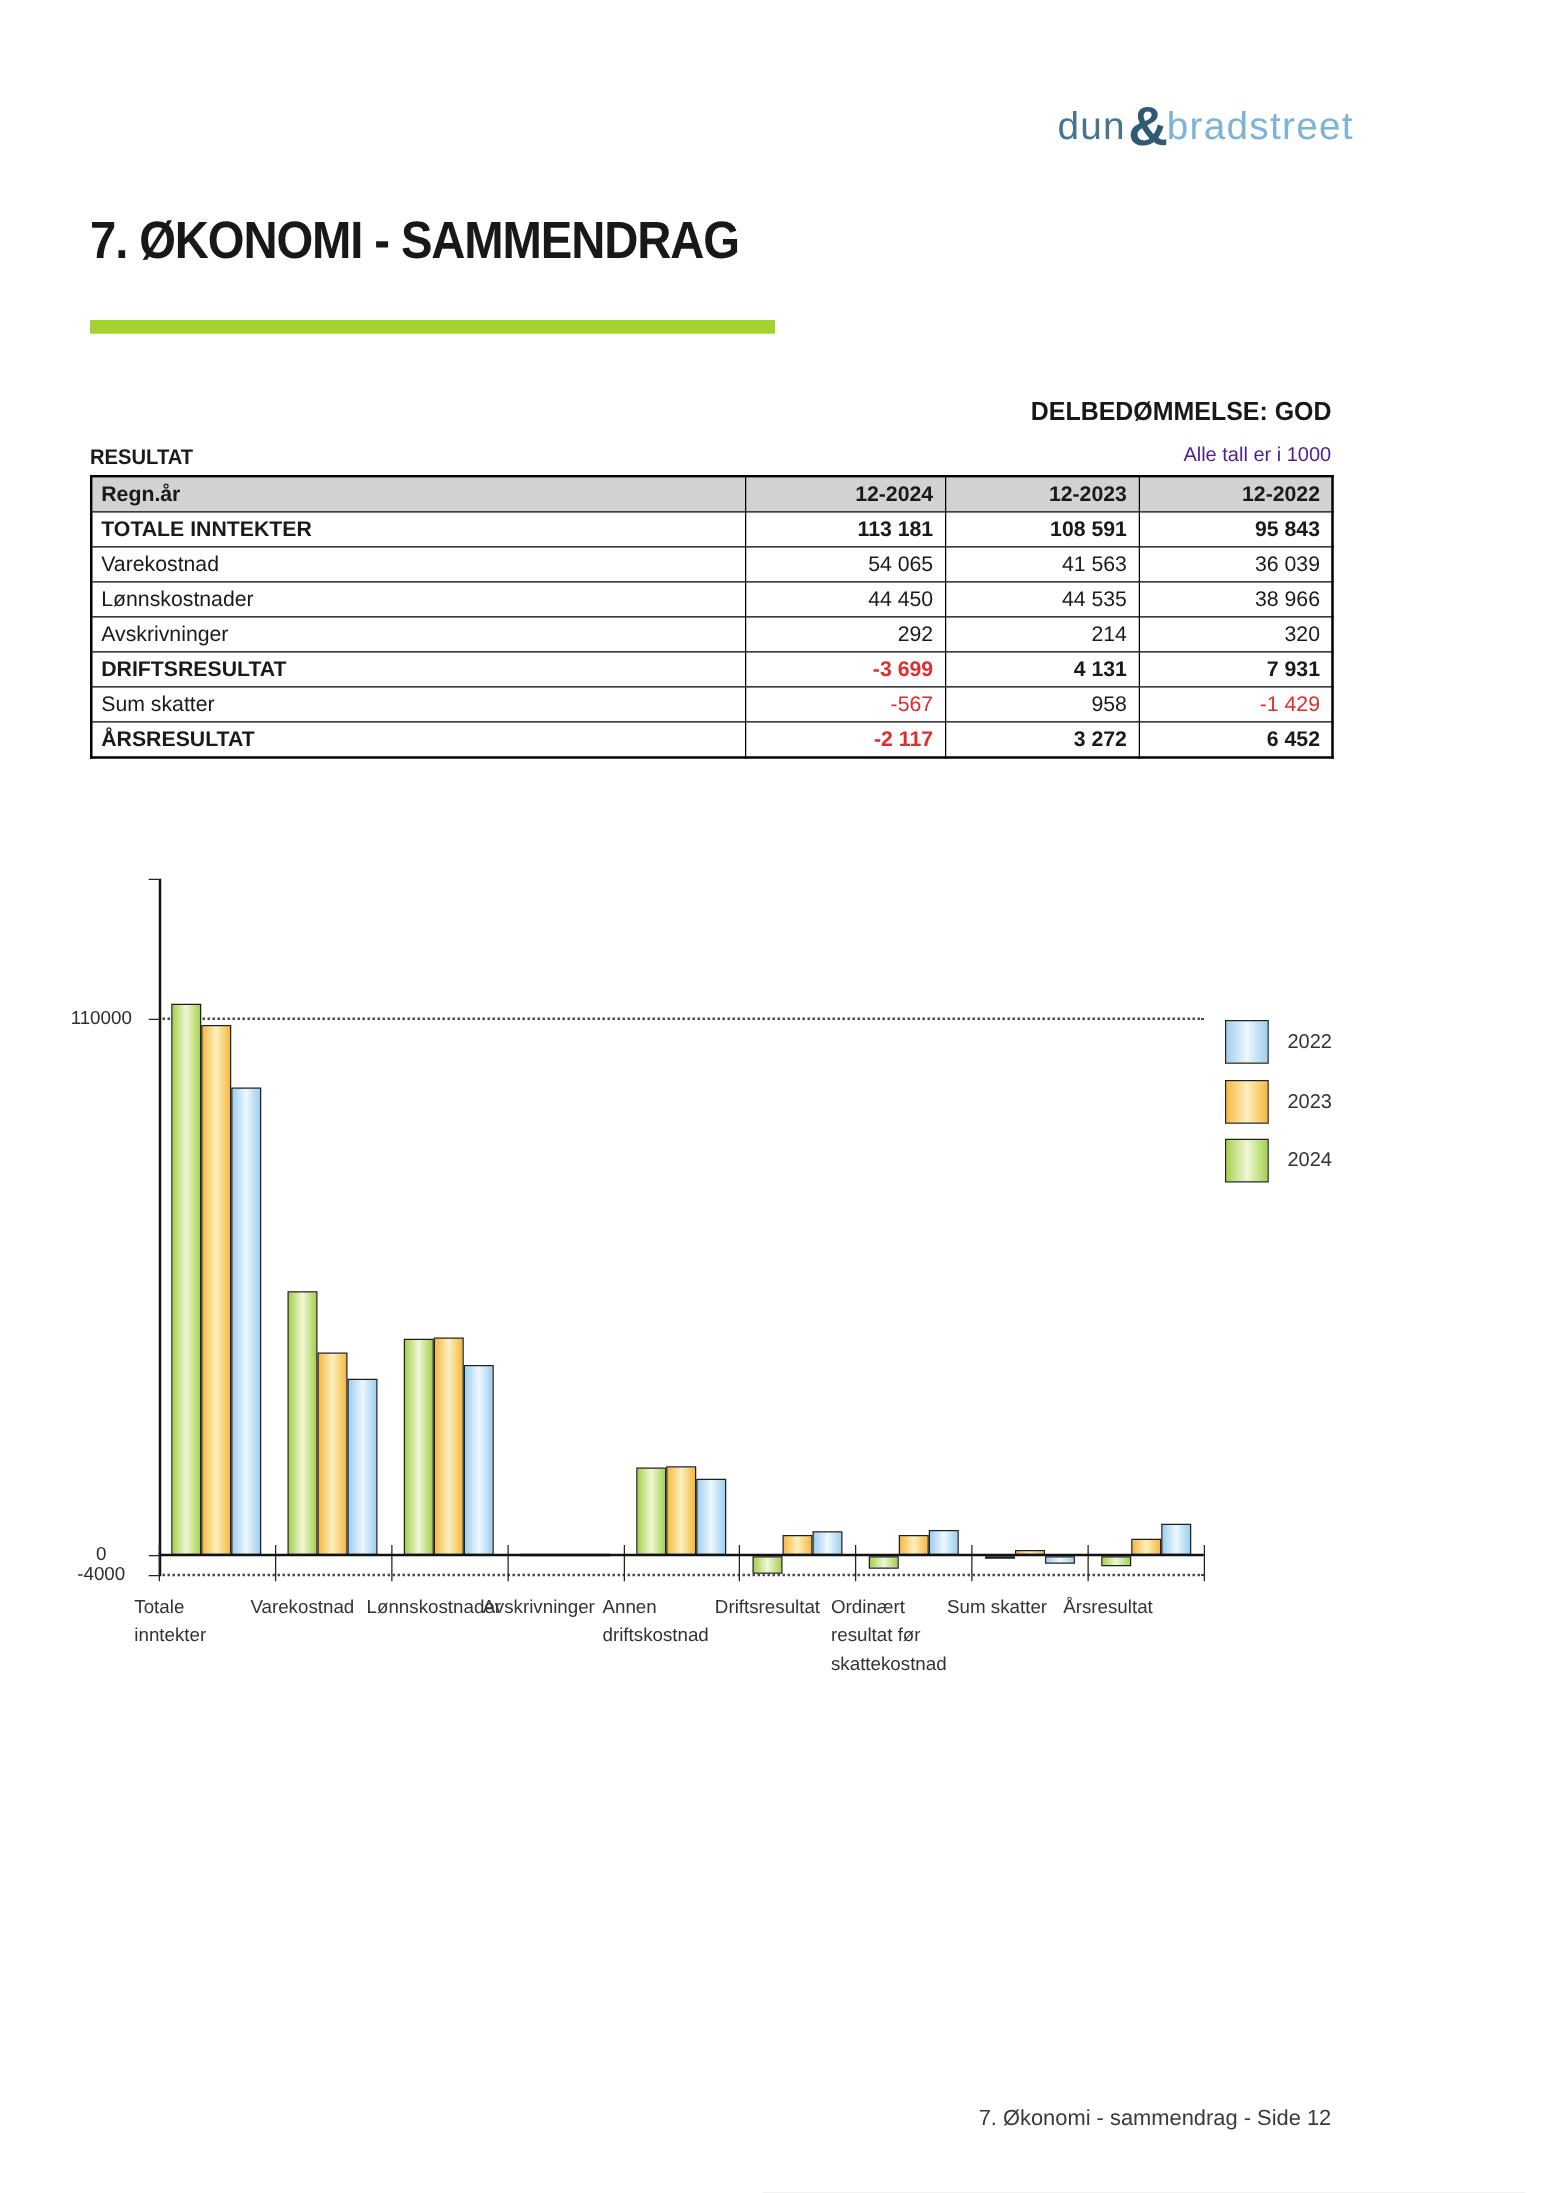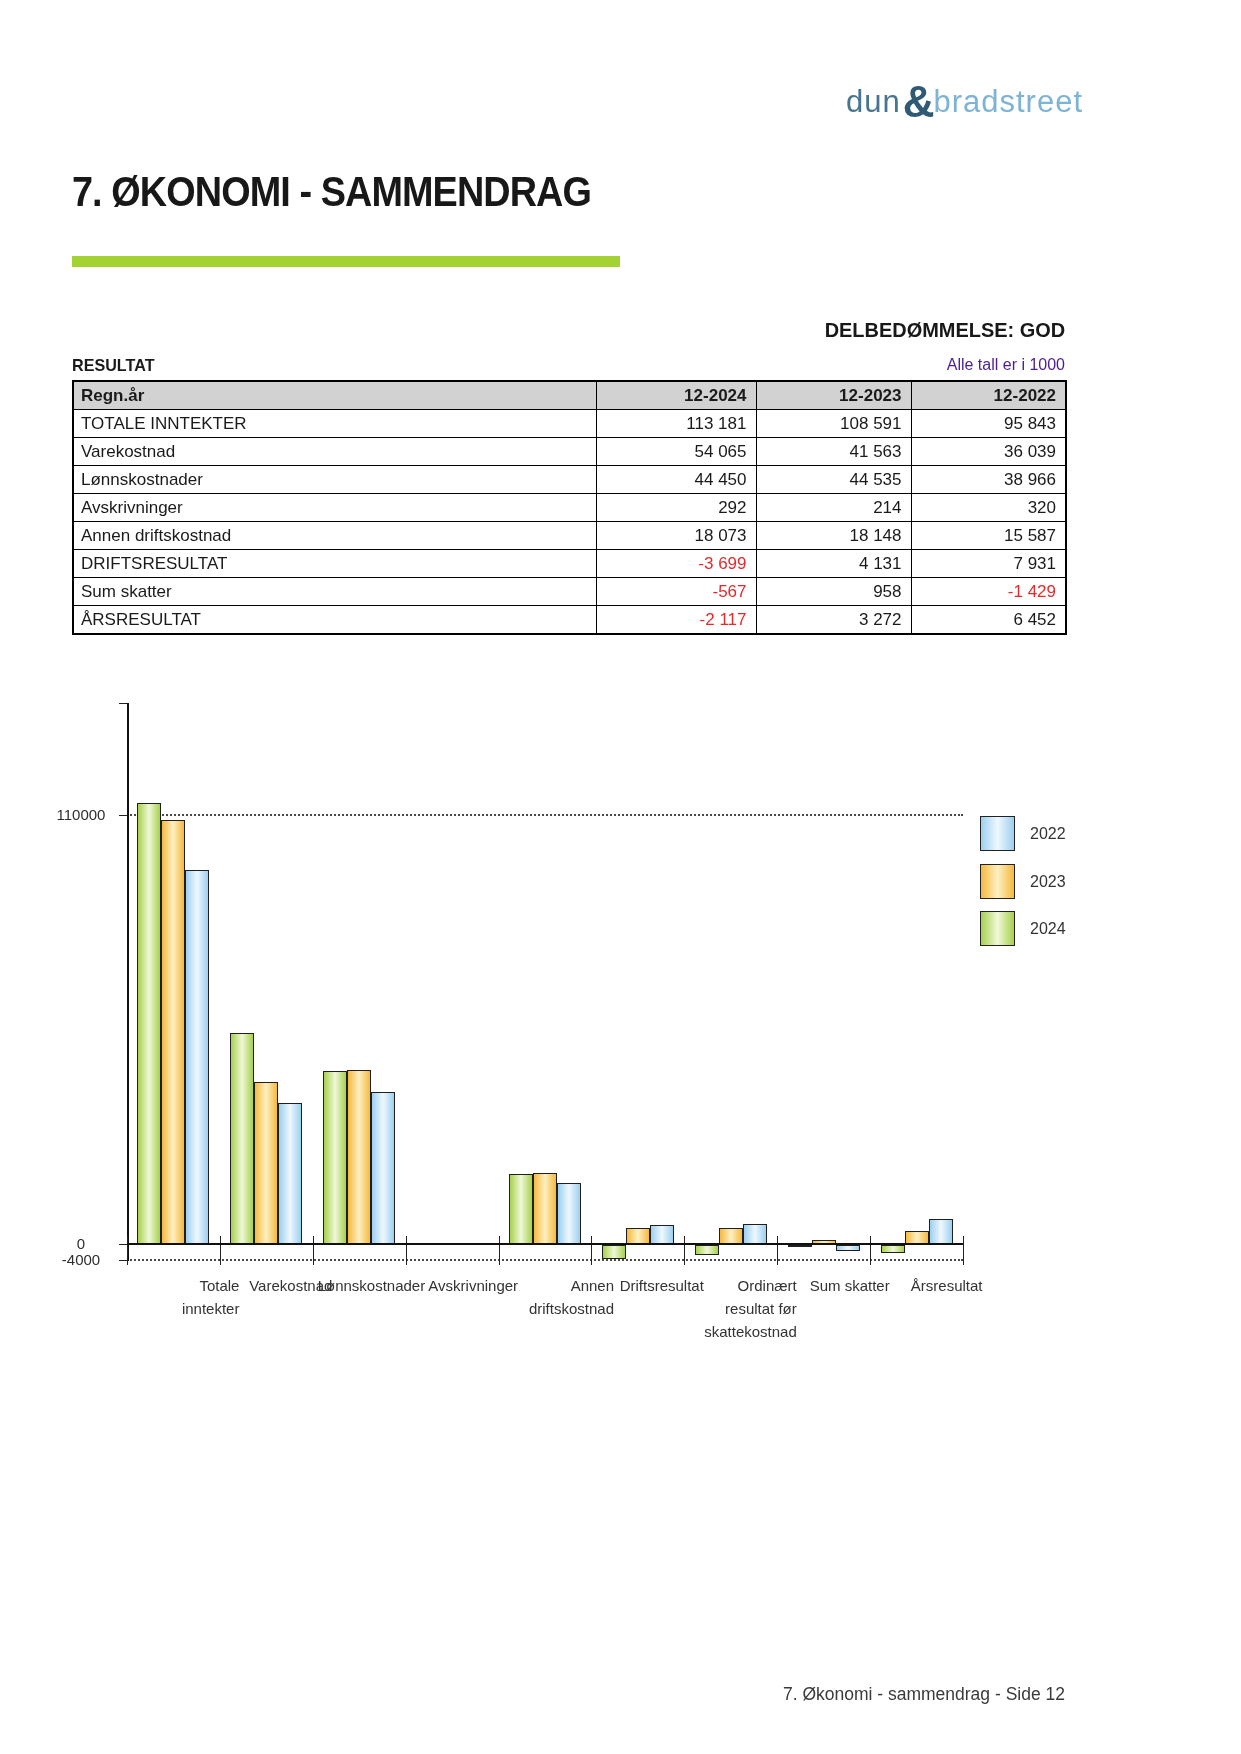--- a/index.html
+++ b/index.html
@@ -32,31 +32,31 @@
     position:absolute; left:72px; top:380px; width:993px;
     border-collapse:collapse; table-layout:fixed; font-size:17px;
   }
   .result-table td, .result-table th {
     border:1.4px solid #000; height:27px; padding:0 9px 0 7px;
     overflow:hidden; white-space:nowrap;
   }
   .result-table { border:2.2px solid #000; }
   .result-table thead th { background:#d2d2d2; text-align:left; font-weight:bold; }
   .result-table thead th.num, .result-table td.num { text-align:right; }
-  .result-table tr.bold td { font-weight:normal; }
+  .result-table tr.bold td { font-weight:bold; }
   .result-table td.neg { color:#e12c2e; }
   
   .abs { position:absolute; }
   .bar { position:absolute; border:1px solid #1f1f1f; box-sizing:border-box; }
   .grid-dotted { position:absolute; height:0; border-top:2px dotted #4a4a4a; }
   .axis-h { position:absolute; height:2px; background:#111; }
   .axis-v { position:absolute; width:1.5px; background:#111; }
   .tickmark { position:absolute; width:1px; background:#222; }
   .ylab { position:absolute; width:62px; text-align:center; font-size:15px; color:#2e2e2e; }
-  .catlab { position:absolute; width:132px; text-align:right; font-size:15px; color:#333; line-height:23px; }
+  .catlab { position:absolute; width:132px; text-align:left; font-size:15px; color:#333; line-height:23px; }
   .legend-box { position:absolute; width:35px; height:35px; border:1.2px solid #222; box-sizing:border-box; }
   .legend-lab { position:absolute; font-size:16px; color:#333; }
   
   .footer { position:absolute; right:176px; top:1684px; font-size:17.5px; color:#3a3a3a; }
 </style>
 </head>
 <body>
 
 <div class="page">
 
@@ -103,26 +103,20 @@
           <td>Lønnskostnader</td>
           <td class="num">44 450</td>
           <td class="num">44 535</td>
           <td class="num">38 966</td>
         </tr>
         <tr>
           <td>Avskrivninger</td>
           <td class="num">292</td>
           <td class="num">214</td>
           <td class="num">320</td>
-        </tr>
-        <tr>
-          <td>Annen driftskostnad</td>
-          <td class="num">18 073</td>
-          <td class="num">18 148</td>
-          <td class="num">15 587</td>
         </tr>
         <tr class="bold">
           <td>DRIFTSRESULTAT</td>
           <td class="num neg">-3 699</td>
           <td class="num">4 131</td>
           <td class="num">7 931</td>
         </tr>
         <tr>
           <td>Sum skatter</td>
           <td class="num neg">-567</td>

